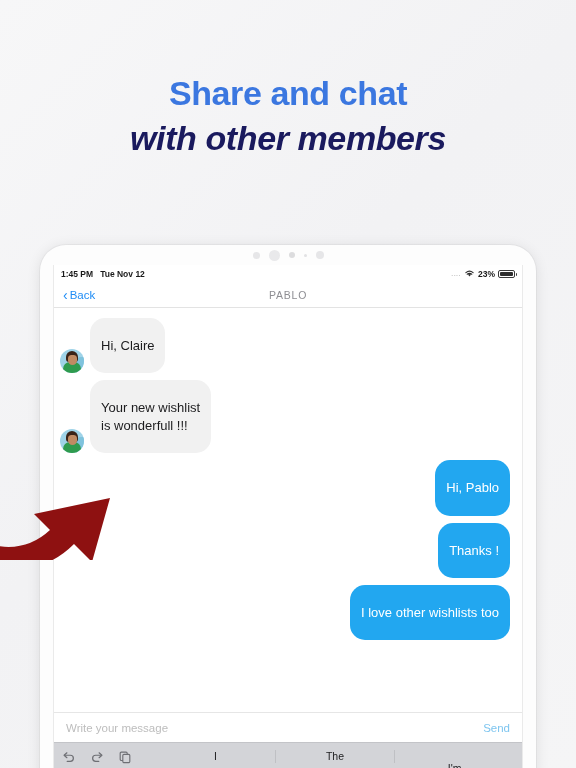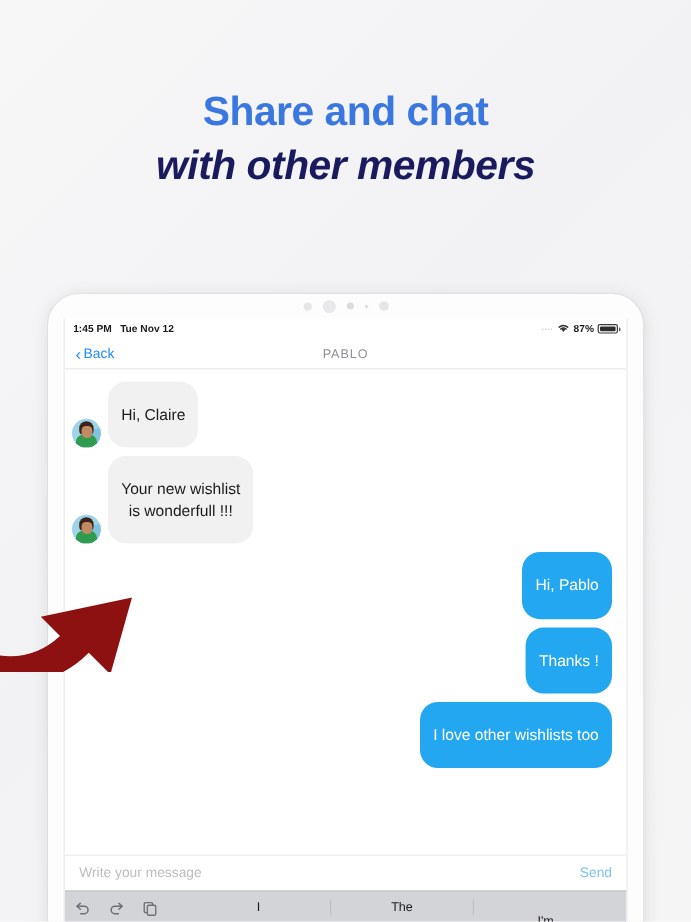--- a/index.html
+++ b/index.html
@@ -137,21 +137,20 @@
 
   .bubble {
     max-width: 66%;
     padding: 19px 11px;
     border-radius: 15px;
     font-size: 13px;
     line-height: 1.34;
     color: #1c1c1e;
     background: #f1f1f1;
     white-space: pre-line;
-    text-align: center;
   }
   .bubble.blue {
     background: #22a7f0;
     color: #fff;
   }
 
   
   .inputbar {
     height: 30px;
     display: flex; align-items: center;
@@ -214,21 +213,21 @@
     <div class="statusbar">
       <span class="sb-time">1:45 PM</span>
       <span class="sb-date">Tue Nov 12</span>
       <span class="sb-right">
         <span class="sb-dots">....</span>
         <svg class="wifi" width="11" height="9" viewBox="0 0 11 9">
           <path d="M5.5 7.6 L7.1 5.6 Q5.5 4.3 3.9 5.6 Z" fill="#2e2e2e"></path>
           <path d="M1.9 3.6 Q5.5 0.8 9.1 3.6" stroke="#2e2e2e" stroke-width="1.2" fill="none" stroke-linecap="round"></path>
           <path d="M3.2 5.2 Q5.5 3.4 7.8 5.2" stroke="#2e2e2e" stroke-width="1.2" fill="none" stroke-linecap="round"></path>
         </svg>
-        <span class="sb-pct">87%</span>
+        <span class="sb-pct">23%</span>
         <span class="batt">
             <i></i>
           </span>
       </span>
     </div>
 
     <div class="navbar">
       <span class="back">
         <span class="chev">‹</span>
         <span>Back</span>

